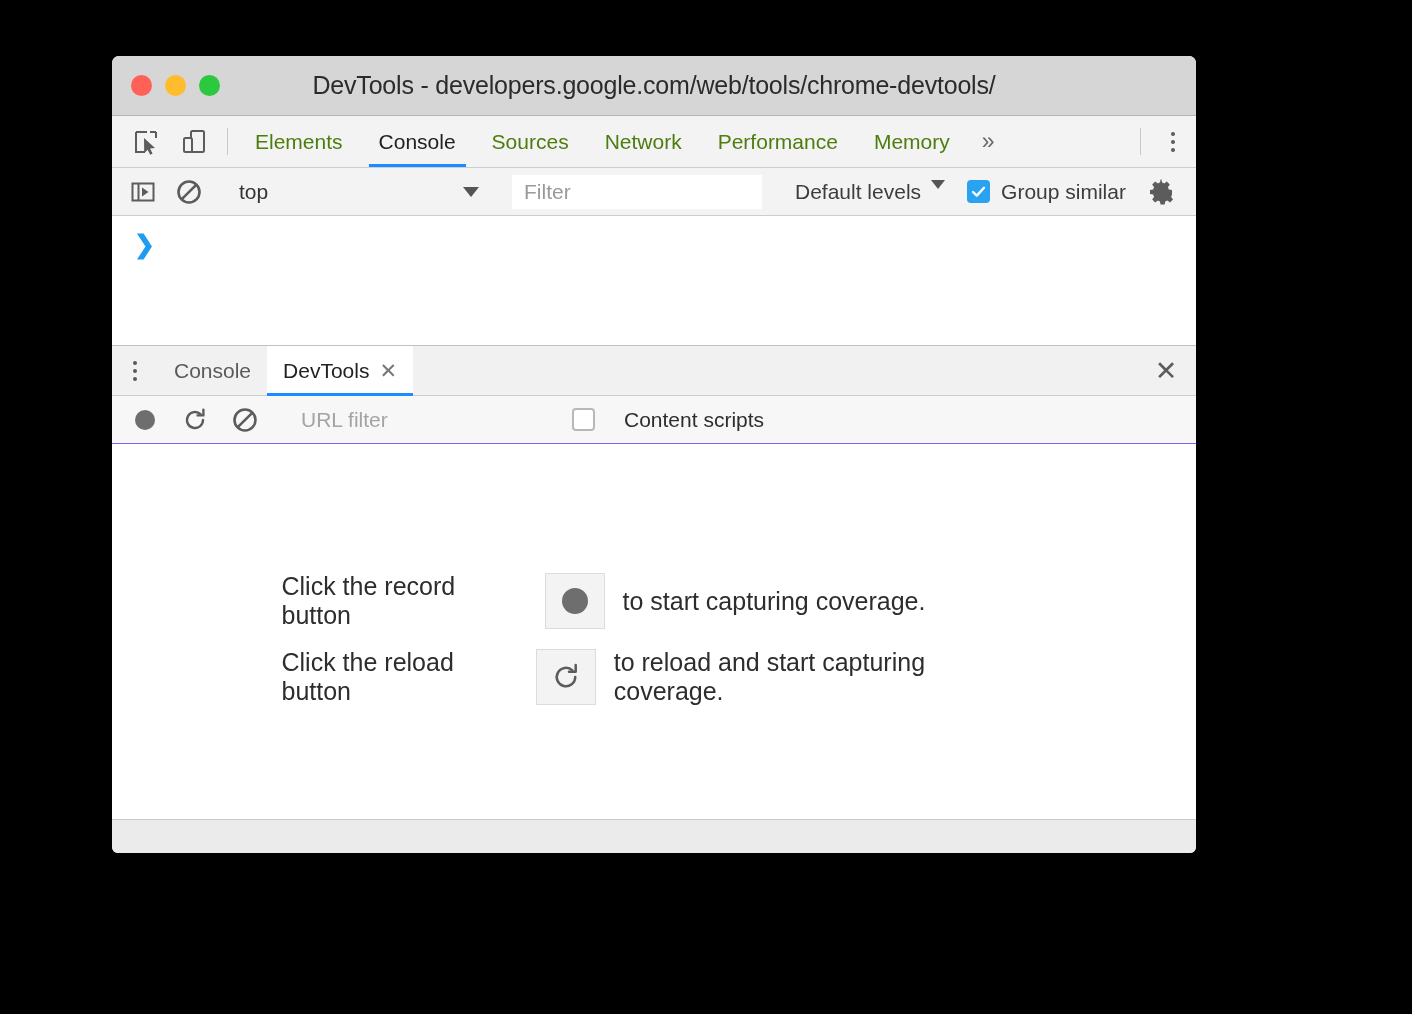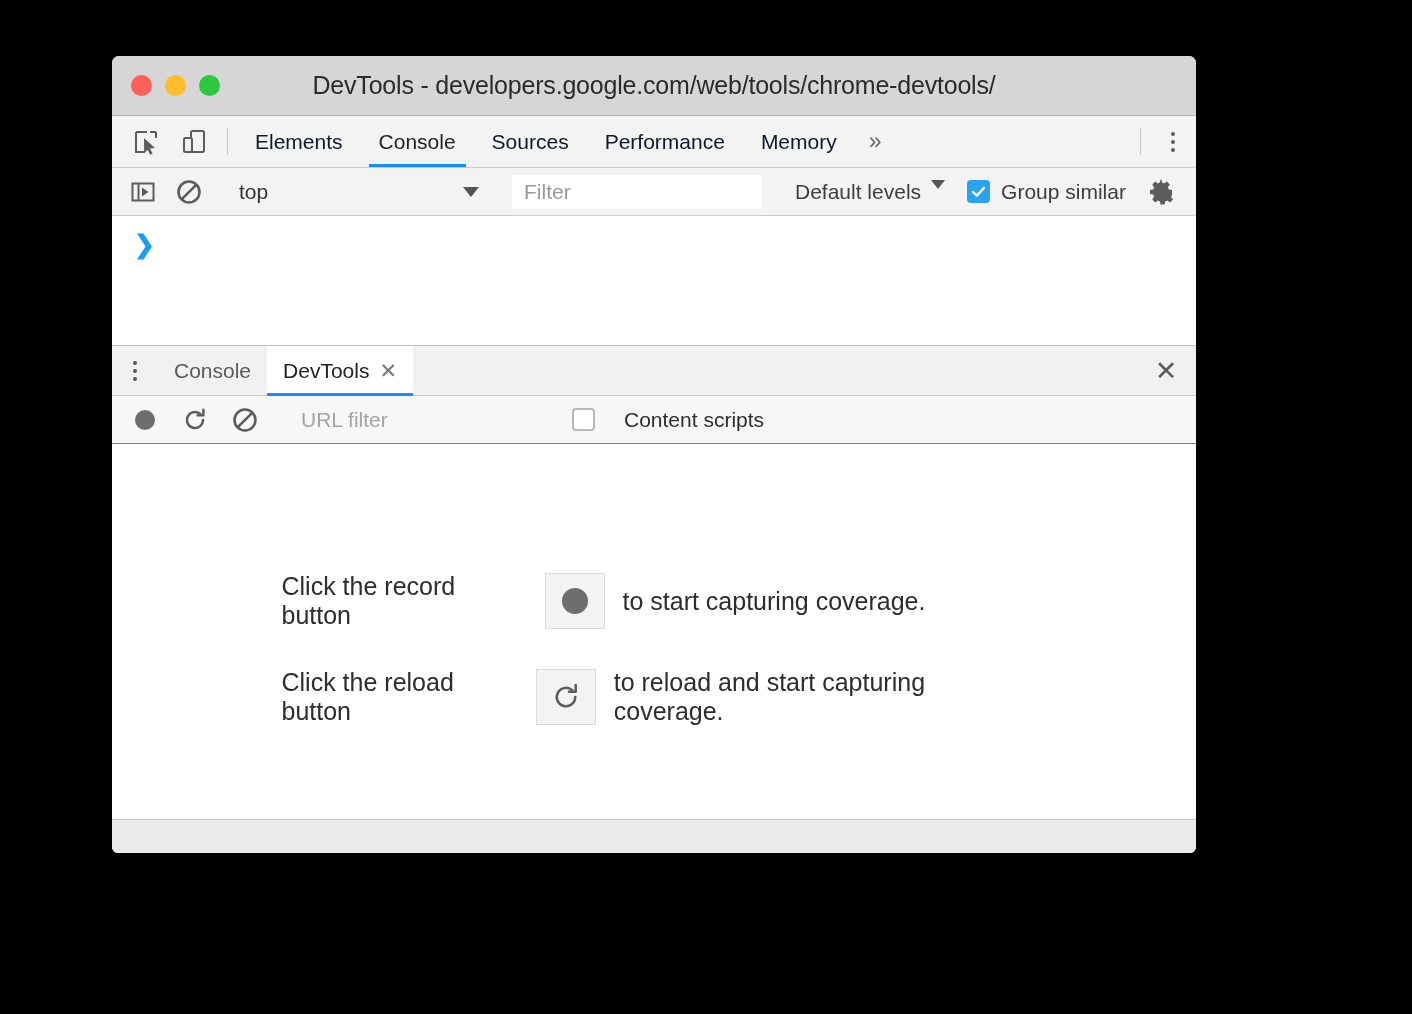--- a/index.html
+++ b/index.html
@@ -78,21 +78,21 @@
     width: 1px;
     background: #c8c8c8;
     margin: 12px 9px;
     flex: 0 0 1px;
   }
   .panel-tab {
     display: flex;
     align-items: center;
     padding: 0 18px;
     font-size: 21px;
-    color: #0f172a;
+    color: #4d7c0f;
     position: relative;
     white-space: nowrap;
   }
   .panel-tab.active { color: #222222; }
   .panel-tab.active::after {
     content: "";
     position: absolute;
     left: 8px; right: 8px; bottom: 0;
     height: 3px;
     background: #1a8cff;
@@ -284,21 +284,20 @@
 
   
   #coverage-content {
     flex: 1 1 auto;
     background: #ffffff;
     display: flex;
     flex-direction: column;
     align-items: center;
     justify-content: flex-start;
     padding-top: 128px;
-    gap: 20px;
   }
   .hint-row {
     display: flex;
     align-items: center;
     gap: 18px;
     font-size: 25px;
     color: #2d2d2d;
     margin-bottom: 18px;
     width: 745px;
   }
@@ -365,20 +364,23 @@
     <div class="vsep"></div>
 
     <div class="panel-tab">
         <span>Elements</span>
       </div>
     <div class="panel-tab active">
         <span>Console</span>
       </div>
     <div class="panel-tab">
         <span>Sources</span>
+      </div>
+    <div class="panel-tab">
+        <span>Network</span>
       </div>
     <div class="panel-tab">
         <span>Performance</span>
       </div>
     <div class="panel-tab">
         <span>Memory</span>
       </div>
     <div class="panel-tab more">
         <span>»</span>
       </div>

